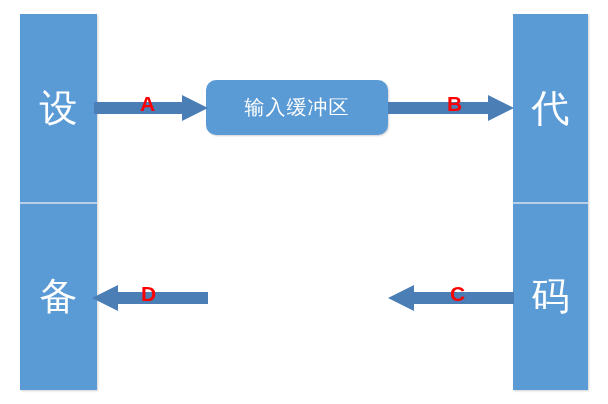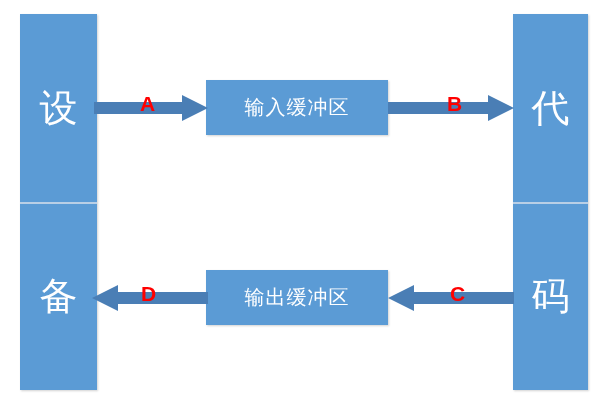--- a/index.html
+++ b/index.html
@@ -53,20 +53,21 @@
   }
 
   
   .buffer-box {
     position: absolute;
     background: #5B9BD5;
     display: flex;
     align-items: center;
     justify-content: center;
     box-shadow: 1px 1px 2px rgba(0,0,0,0.18);
+    border-radius: 10px;
   }
   #box-input  { left: 206px; top: 80px;  width: 182px; height: 55px; }
   #box-output { left: 206px; top: 270px; width: 182px; height: 55px; }
   .buffer-label {
     color: #ffffff;
     font-size: 20px;
     letter-spacing: 1px;
     font-family: "Liberation Serif", "DejaVu Serif", serif;
     white-space: nowrap;
     user-select: none;
@@ -112,23 +113,20 @@
     <div class="bar-divider"></div>
     <div class="bar-half bottom">
       <span class="bar-char">码</span>
     </div>
   </div>
 
   <div class="buffer-box" id="box-input">
     <span class="buffer-label">输入缓冲区</span>
   </div>
 
-  <div class="buffer-box" id="box-output">
-    <span class="buffer-label">输出缓冲区</span>
-  </div>
 
   <div class="arrow" style="left:94px; top:94px;">
     <svg width="114" height="28" viewBox="0 0 114 28">
       <polygon points="0,8 88,8 88,1 114,14 88,27 88,20 0,20" fill="#4A7EB5"></polygon>
     </svg>
   </div>
   <div class="arrow-label" style="left:140px; top:93px;">A</div>
 
   <div class="arrow" style="left:388px; top:94px;">
     <svg width="126" height="28" viewBox="0 0 126 28">

